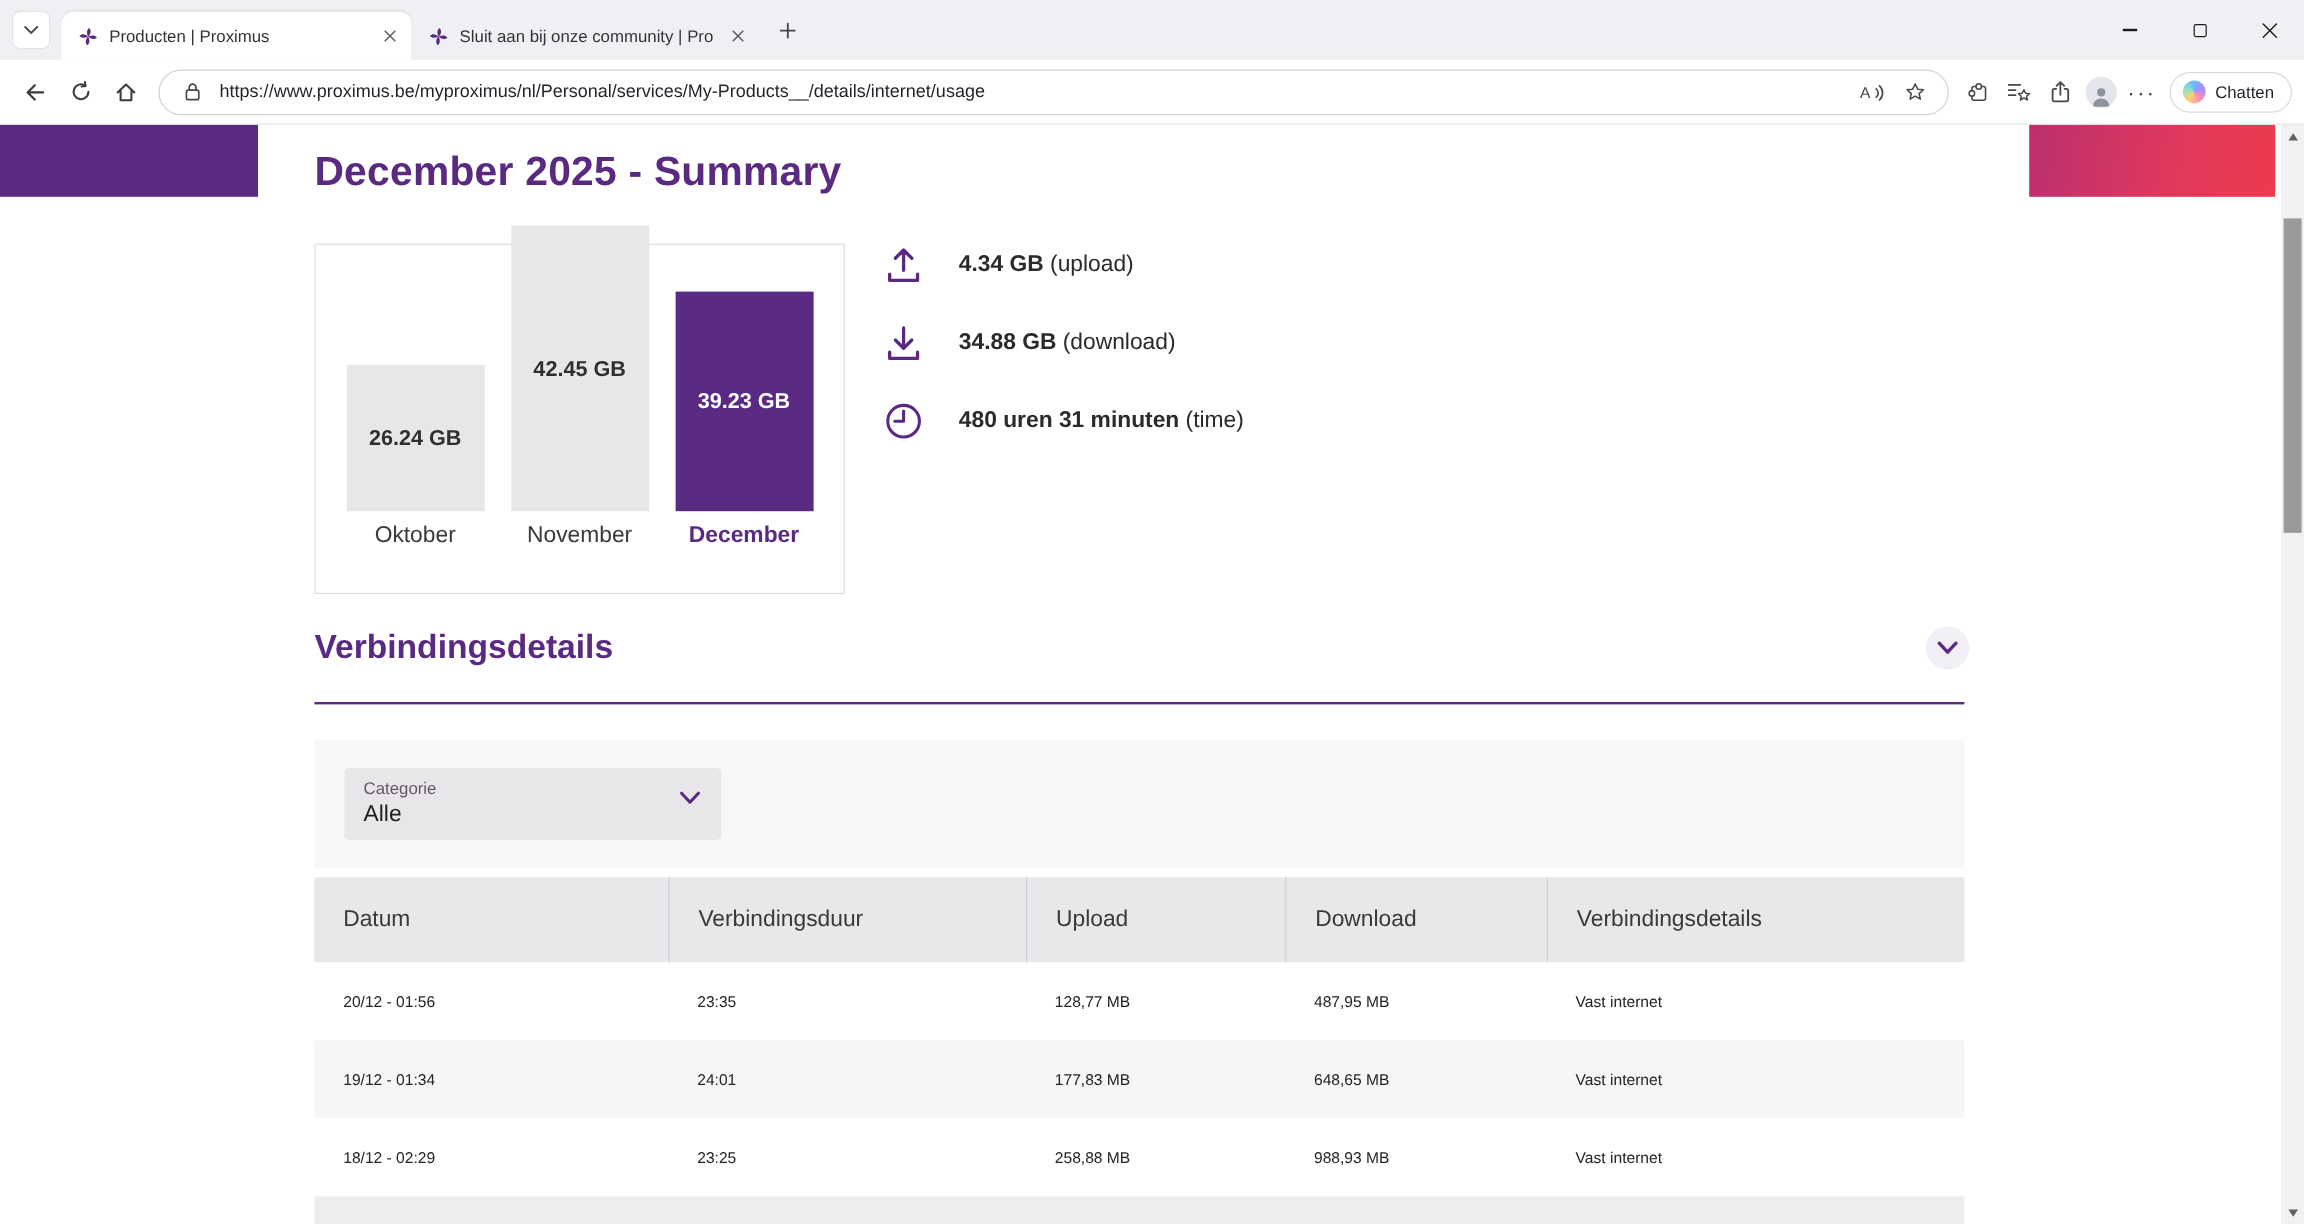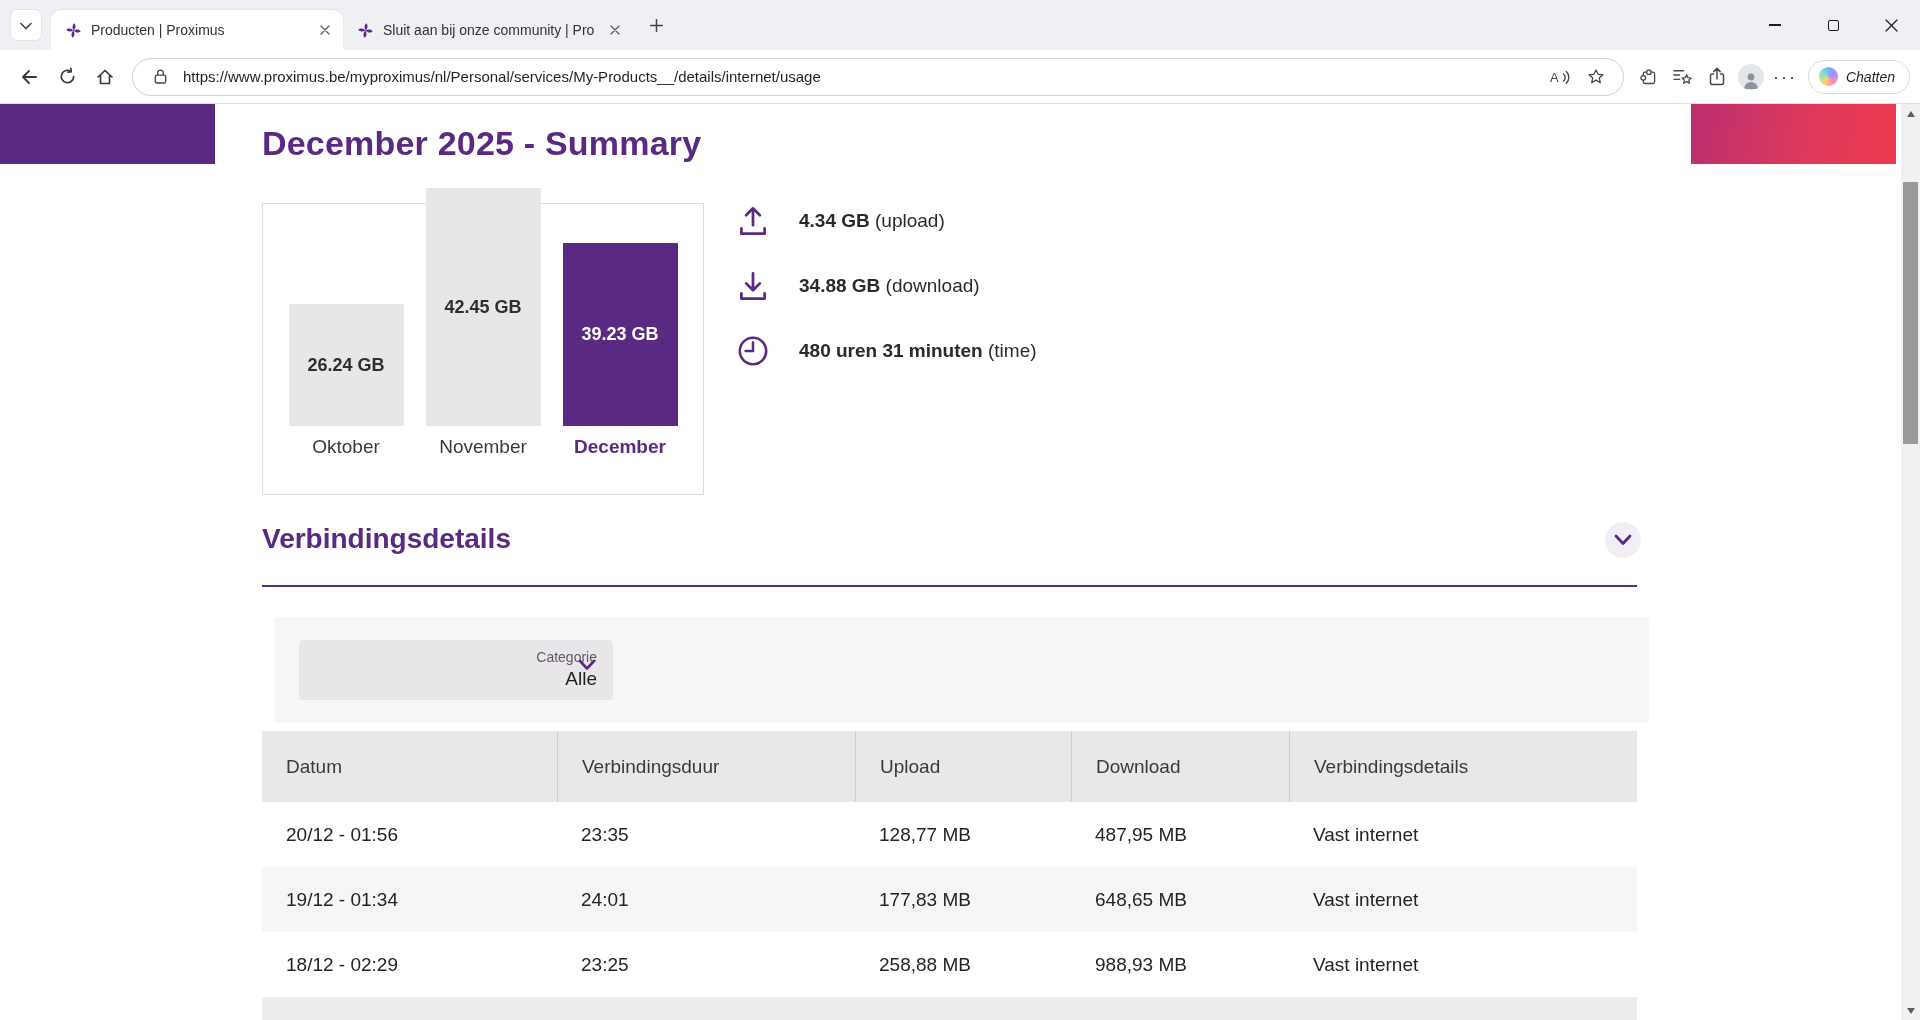--- a/index.html
+++ b/index.html
@@ -64,21 +64,21 @@
     border-radius:6px; flex:0 0 auto;
   }
   .dots { font-size:18px; letter-spacing:2px; color:#3a3a3a; line-height:10px; }
   .avatar-circle {
     width:26px; height:26px; border-radius:50%; background:#e3e6ea;
     display:flex; align-items:flex-end; justify-content:center; overflow:hidden;
   }
   .chatten-btn {
     height:34px; margin-left:6px; padding:0 14px 0 10px;
     border:1px solid #d7dadf; border-radius:17px; background:#fff;
-    display:flex; align-items:center; gap:8px; font-size:14px; color:#1f2328; flex:0 0 auto;font-style:italic;
+    display:flex; align-items:center; gap:8px; font-size:14px; color:#1f2328; flex:0 0 auto;
   }
   .copilot-dot {
     width:19px; height:19px; border-radius:50%;
     background:conic-gradient(#6fb6ff,#b08bff,#ff8fb0,#ffd26e,#8fe3c0,#6fb6ff);
   }
 
   
   .main { display:flex; height:916px; }
   .viewport { position:relative; width:1901px; height:916px; background:#fff; overflow:hidden; }
 
@@ -127,41 +127,41 @@
   .section-chevron {
     position:absolute; left:1605px; top:418px; width:36px; height:36px;
     border-radius:50%; background:#f2eef6;
     display:flex; align-items:center; justify-content:center;
   }
   .section-divider {
     position:absolute; left:262px; top:481px; width:1375px; height:2px; background:#5a2a82;
   }
 
   .filter-panel {
-    position:absolute; left:274px; top:513px; width:1375px; height:106px; background:#f8f6f8;text-align:right;
+    position:absolute; left:262px; top:513px; width:1375px; height:106px; background:#f8f6f8;
   }
   .dropdown {
     position:absolute; left:25px; top:23px; width:314px; height:60px;
     background:#e9e6ea; border-radius:4px; padding:9px 16px;
   }
   .dd-label { font-size:14px; color:#5f5a63; }
   .dd-value { font-size:19px; color:#1f1f1f; margin-top:3px; }
   .dd-chevron { position:absolute; right:16px; top:18px; }
 
   .table { position:absolute; left:262px; top:627px; width:1375px; }
   .thead, .trow { display:grid; grid-template-columns:295px 298px 216px 218px 348px; }
   .thead { background:#e9e7e9; height:71px; }
   .th {
     display:flex; align-items:center; padding-left:24px;
     font-size:19px; color:#3a3a3a; border-left:1px solid #cfccd2;
   }
   .th:first-child { border-left:none; }
   .trow { height:65px; background:#fff; }
   .trow.alt { background:#f7f5f7; }
-  .td { display:flex; align-items:center; padding-left:24px; font-size:19px; color:#242424; }
+  .td { display:flex; align-items:center; padding-left:24px; font-size:13px; color:#242424; }
   .partial-row { height:23px; background:#efecef; }
 
   
   .scrollbar { position:relative; width:19px; height:916px; background:#f1f0f2; }
   .sb-arrow { position:absolute; left:0; width:19px; height:19px; display:flex; align-items:center; justify-content:center; }
   .sb-arrow.up { top:0; }
   .sb-arrow.down { bottom:0; }
   .tri-up { width:0; height:0; border-left:4px solid transparent; border-right:4px solid transparent; border-bottom:6px solid #5f5f5f; }
   .tri-down { width:0; height:0; border-left:4px solid transparent; border-right:4px solid transparent; border-top:6px solid #5f5f5f; }
   .sb-thumb { position:absolute; left:2px; width:15px; top:78px; height:262px; background:#9a9a9a; }

